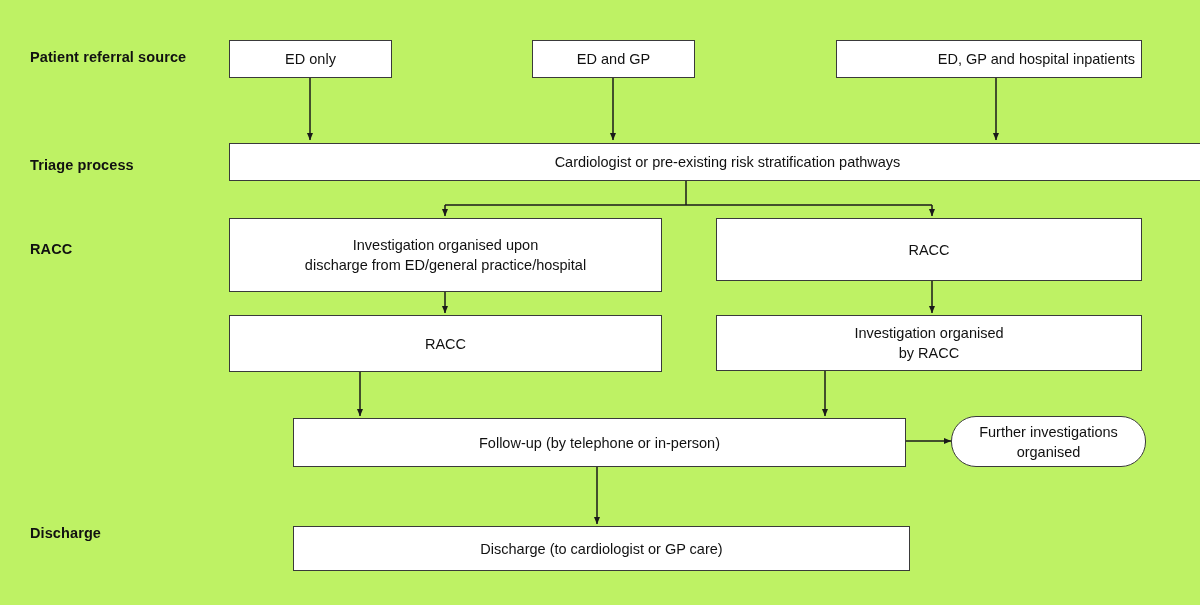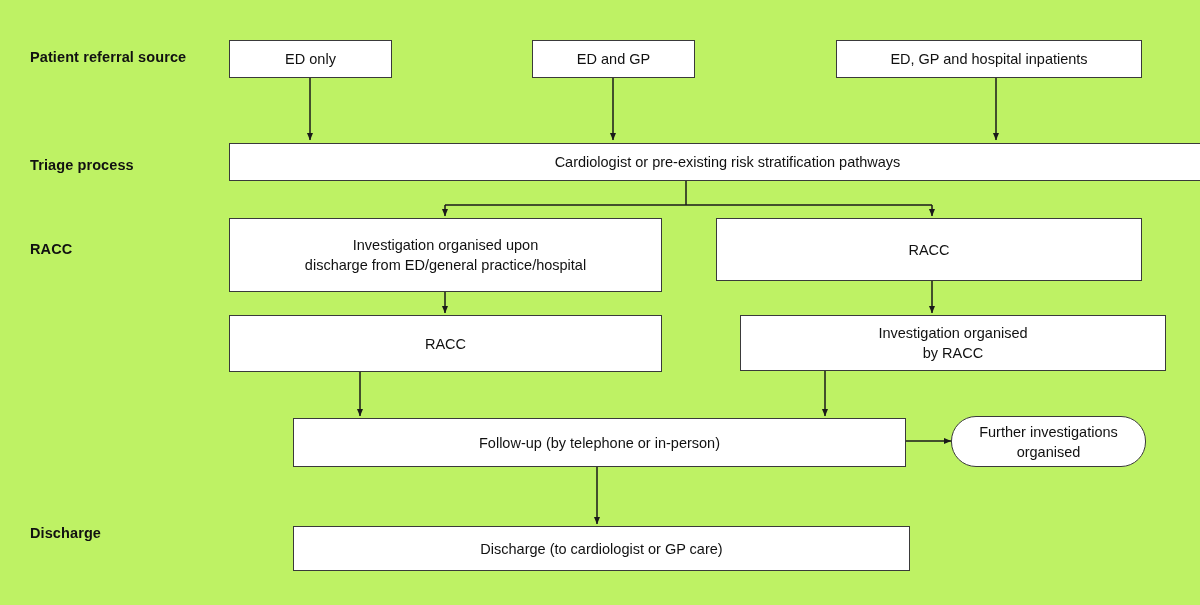--- a/index.html
+++ b/index.html
@@ -97,21 +97,21 @@
   <div class="row-label" style="left:30px; top:525px;">Discharge</div>
 
   <div class="node" style="left:229px; top:40px; width:163px; height:34px;">
     <span>ED only</span>
   </div>
 
   <div class="node" style="left:532px; top:40px; width:163px; height:34px;">
     <span>ED and GP</span>
   </div>
 
-  <div class="node" style="left:836px; top:40px; width:306px; height:34px;">
+  <div class="node" style="left:836px; top:40px; width:306px; height:34px;text-align:right;">
     <span>ED, GP and hospital inpatients</span>
   </div>
 
   <div class="node" style="left:229px; top:143px; width:997px; height:35px;justify-content:center;">
     <span>Cardiologist or pre-existing risk stratification pathways</span>
   </div>
 
   <div class="node" style="left:229px; top:218px; width:433px; height:74px;">
     <span>
       <span>Investigation organised upon</span>
@@ -120,21 +120,21 @@
   </div>
 
   <div class="node" style="left:716px; top:218px; width:426px; height:63px;">
     <span>RACC</span>
   </div>
 
   <div class="node" style="left:229px; top:315px; width:433px; height:57px;">
     <span>RACC</span>
   </div>
 
-  <div class="node" style="left:716px; top:315px; width:426px; height:56px;margin-left:24px;">
+  <div class="node" style="left:716px; top:315px; width:426px; height:56px;">
     <span>
       <span>Investigation organised</span>
       <span>by RACC</span>
     </span>
   </div>
 
   <div class="node" style="left:293px; top:418px; width:613px; height:49px;">
     <span>Follow-up (by telephone or in-person)</span>
   </div>
 

